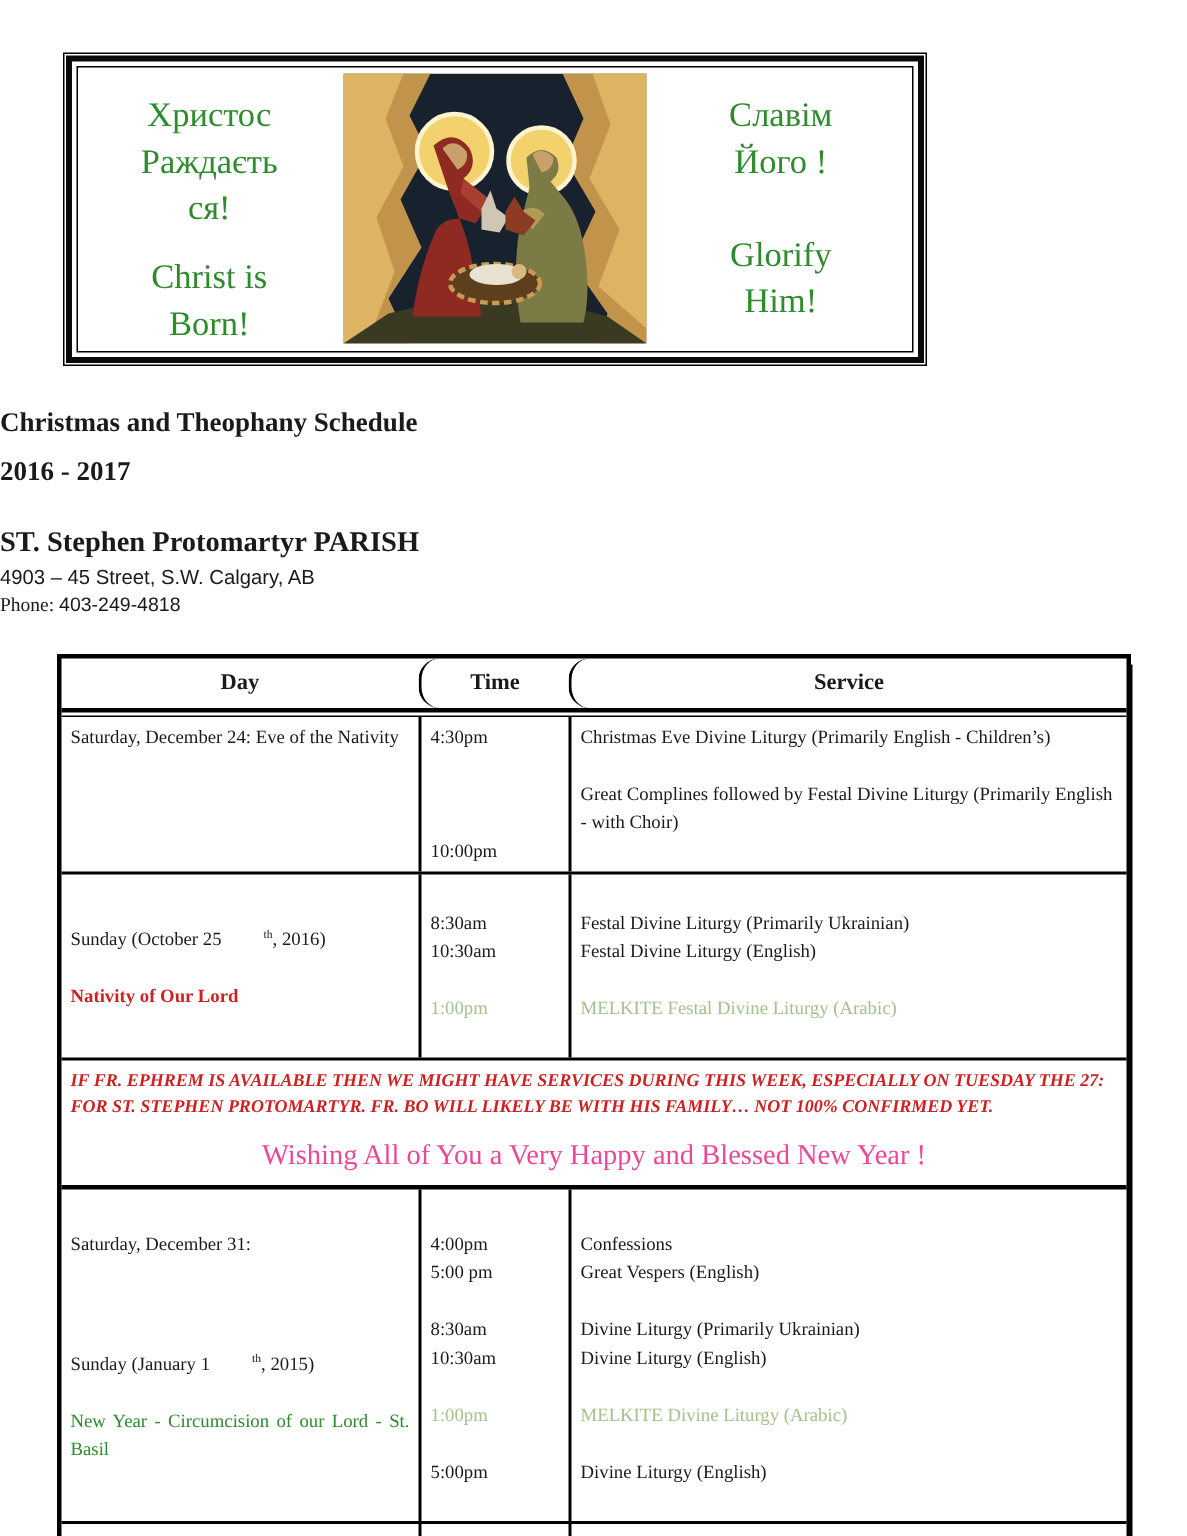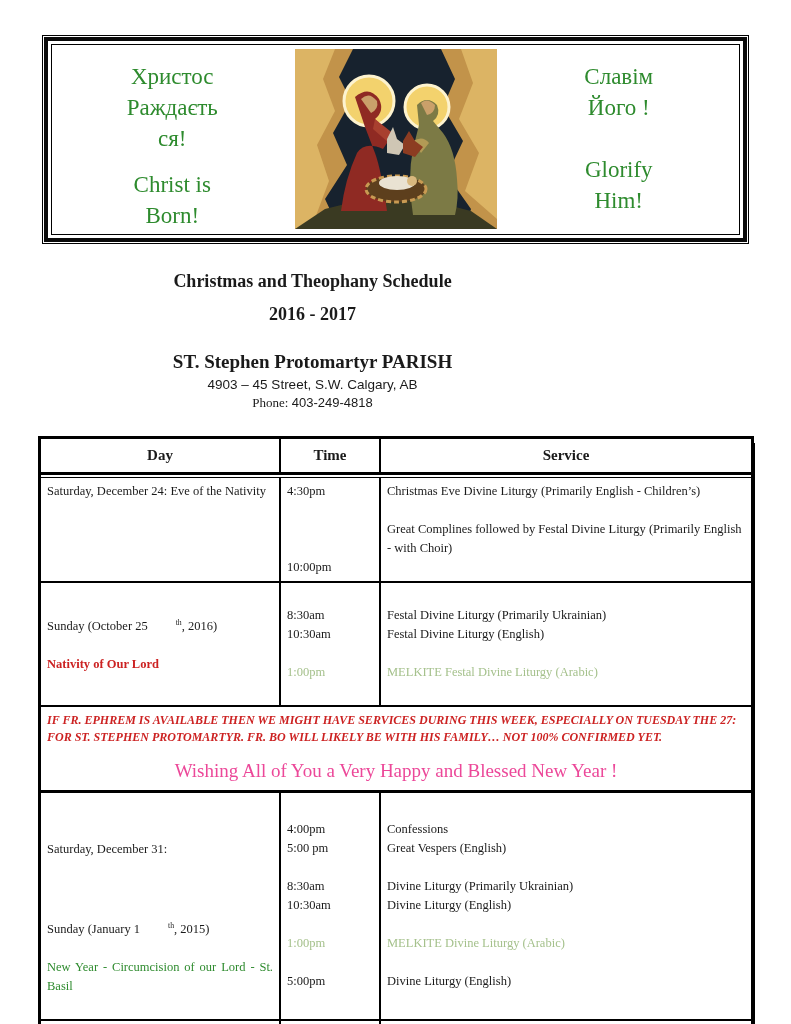--- a/index.html
+++ b/index.html
@@ -8,21 +8,21 @@
     width: 791px; height: 1024px;
     background: #ffffff;
     position: relative;
     font-family: "Liberation Serif", serif;
     color: #1a1a1a;
   }
 
   
   .banner-outer {
     position: absolute; left: 42px; top: 35px;
-    width: 707px; height: 209px;
+    width: 576px; height: 209px;
     border: 1px solid #000;
   }
   .banner-mid {
     position: absolute; inset: 1px;
     border: 4px solid #0a0a0a;
   }
   .banner-inner {
     position: absolute; inset: 3px;
     border: 1px solid #000;
     display: flex; align-items: stretch;
@@ -38,21 +38,21 @@
     white-space: pre-line;
   }
   .banner-col .en-left { margin-top: 15px; }
   .banner-col .en-right { margin-top: 31px; }
   .banner-center { flex: 0 0 206px; display: flex; justify-content: center; }
   .banner-center svg { margin-top: 4px; }
 
   
   .title-block {
     position: absolute; left: 0; top: 270px; width: 625px;
-    text-align: center;
+    text-align: left;
   }
   .doc-title { font-size: 18px; font-weight: bold; line-height: 22px; }
   .doc-years { font-size: 18px; font-weight: bold; line-height: 22px; margin-top: 11px; }
   .parish-name { font-size: 19px; font-weight: bold; margin-top: 26px; }
   .parish-address { font-family: "Liberation Sans", sans-serif; font-size: 13.5px; margin-top: 4px; }
   .parish-phone { font-size: 13px; margin-top: 3px; }
   .parish-phone .num { font-family: "Liberation Sans", sans-serif; }
 
   
   .sched {
@@ -62,35 +62,35 @@
     background: #fff;
     box-shadow: 4px 4px 0 -3px #000;
     font-size: 12.5px; line-height: 19px;
   }
   .grid { display: grid; grid-template-columns: 238px 100px 1fr; }
   .thead { border-bottom: 3px solid #000; }
   .th {
     font-size: 15px; font-weight: bold; text-align: center;
     padding: 7px 4px;
   }
-  .th + .th { border-left: 2px solid #000; }
+  .th + .th { border-left: 2px solid #000; border-radius: 14px; }
   .tbody { border-top: 1px solid #000; margin-top: 2px; }
   .cell { padding: 4px 6px; white-space: pre-line; overflow: hidden; }
   .cell + .cell { border-left: 2px solid #000; }
   .trow { border-top: 2px solid #000; }
   .trow.first { border-top: 0; }
   .trow.r1 > .cell { min-height: 96px; }
   .trow.r2 > .cell { min-height: 84px; }
   .trow.r3 { border-top: 3px solid #000; }
   .trow.r3 > .cell { min-height: 138px; padding-top: 8px; }
   .trow.r4 > .cell { min-height: 130px; padding-top: 14px; }
   .blk { display: block; }
   .sp  { height: 19px; }
   .day2 { margin-top: 7px; }
-  .day3 { margin-top: 20px; }
+  .day3 { margin-top: 0; }
   sup { font-size: 0.62em; padding-left: 28px; }
 
   .feast-red   { color: #cc2222; font-weight: bold; font-family: Liberation Serif, serif; }
   .feast-green { color: #2e8b2e; font-weight: normal; }
   .justify-feast { text-align: justify; }
   .pale { color: #a5c18c; }
 
   .notice-row {
     border-top: 2px solid #000;
     padding: 5px 6px 10px 6px;

